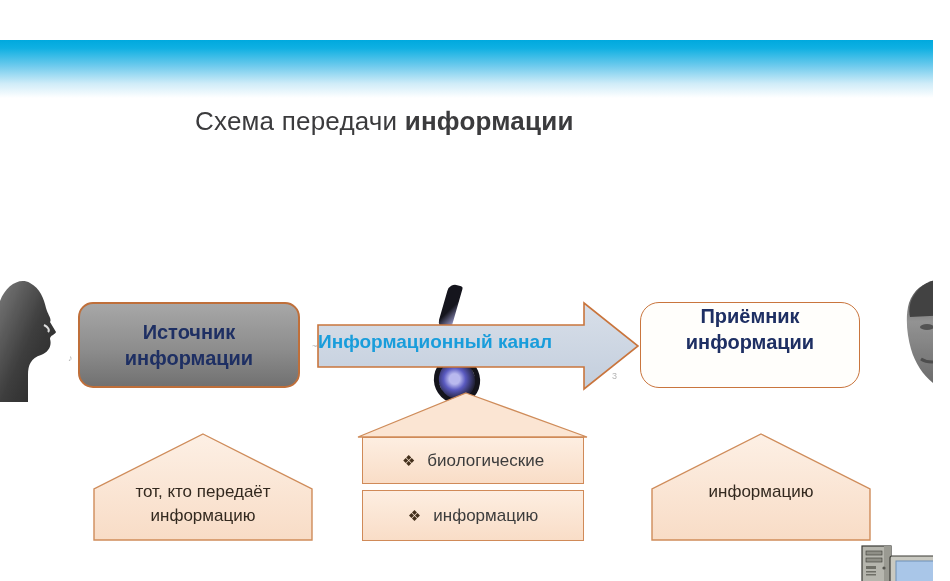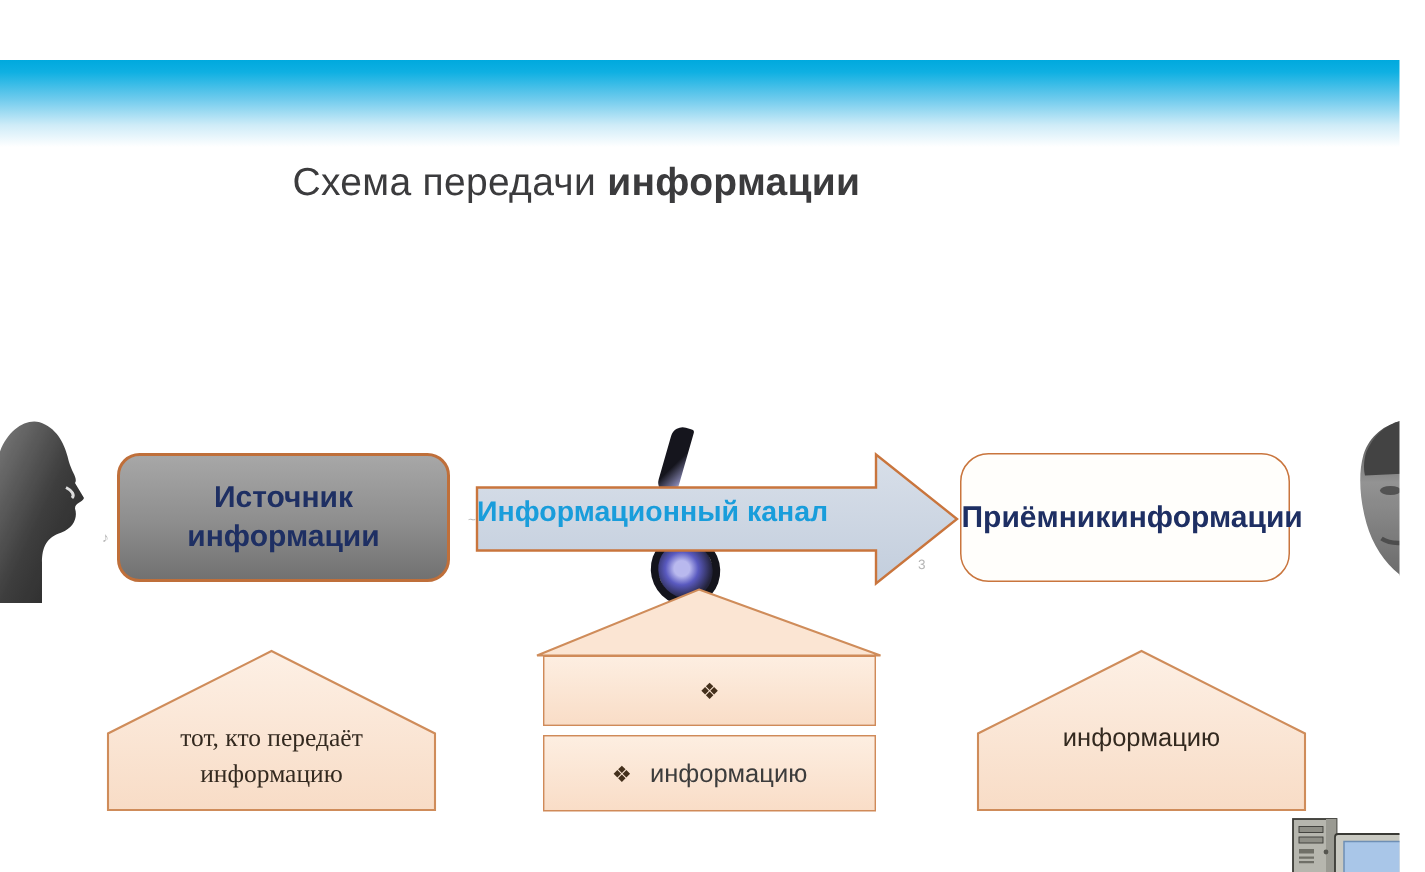--- a/index.html
+++ b/index.html
@@ -41,32 +41,32 @@
   
   .source-box {
     position:absolute; left:78px; top:262px; width:222px; height:86px; z-index:2;
     background:linear-gradient(180deg,#a7a7a7 0%,#8d8d8d 55%,#717171 100%);
     border:2px solid #bf6f3a; border-radius:15px;
     display:flex; flex-direction:column; align-items:center; justify-content:center;
   }
   .receiver-box {
     position:absolute; left:640px; top:262px; width:220px; height:86px; z-index:2;
     background:#fffefb; border:1.5px solid #c9753d; border-radius:19px;
-    display:flex; flex-direction:row; align-items:center; justify-content:space-between;
+    display:flex; flex-direction:column; align-items:center; justify-content:flex-start;
   }
   .box-label { font-size:20px; font-weight:700; color:#1e2f63; line-height:1.3; }
   .arrow-wrap { position:absolute; left:316px; top:260px; width:326px; height:92px; z-index:2; }
   .arrow-wrap svg { display:block; }
   .channel-label {
     position:absolute; left:318px; top:291px; width:268px; z-index:3;
     font-size:19px; font-weight:600; color:#199ddb; white-space:nowrap;
   }
   
   .house { position:absolute; width:222px; height:110px; top:392px; z-index:3; }
-  .house-left  { left:70px;font-family:Liberation Serif, serif; }
+  .house-left  { left:92px; }
   .house-right { left:650px; }
   .house svg { position:absolute; left:0; top:0; }
   .house-text {
     position:absolute; left:0; top:48px; width:222px; text-align:center;
     font-size:17px; color:#33291f; line-height:1.4;
   }
   .center-roof { position:absolute; left:356px; top:351px; width:233px; height:48px; z-index:2; }
   .type-box {
     position:absolute; left:362px; width:222px; z-index:3;
     background:linear-gradient(180deg,#fdeee1 0%,#f9ddc7 100%);
@@ -166,20 +166,21 @@
     </div>
   </div>
 
   <div class="center-roof">
     <svg width="233" height="48" viewBox="0 0 233 48">
       <polygon points="110,2 231,46 2,46" fill="#fbe5d3" stroke="#cf8c5a" stroke-width="1.3"></polygon>
     </svg>
   </div>
   <div class="type-box type-box-1">
     <span class="bullet-glyph">❖</span>
+    <span class="type-label">биологические</span>
   </div>
   <div class="type-box type-box-2">
     <span class="bullet-glyph">❖</span>
     <span class="type-label">информацию</span>
   </div>
 
   <div class="house house-right">
     <svg width="222" height="110" viewBox="0 0 222 110">
       <defs>
         <linearGradient id="hg2" x1="0" y1="0" x2="0" y2="1">

